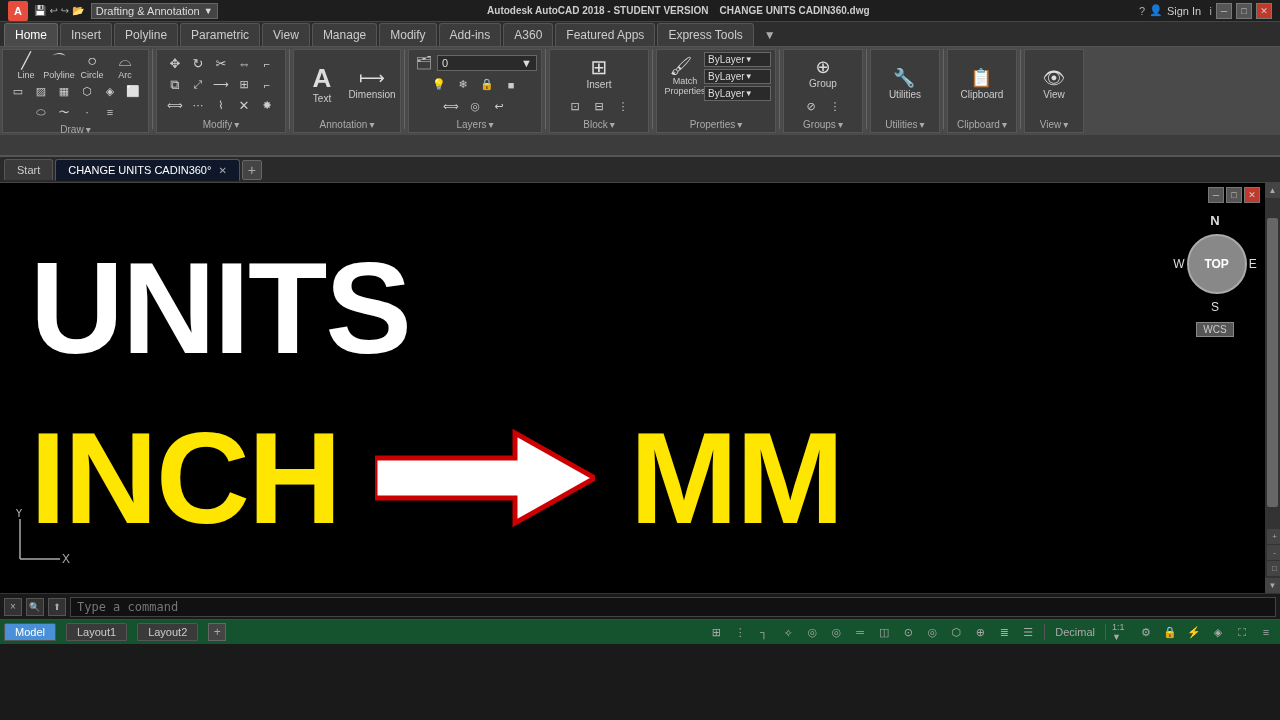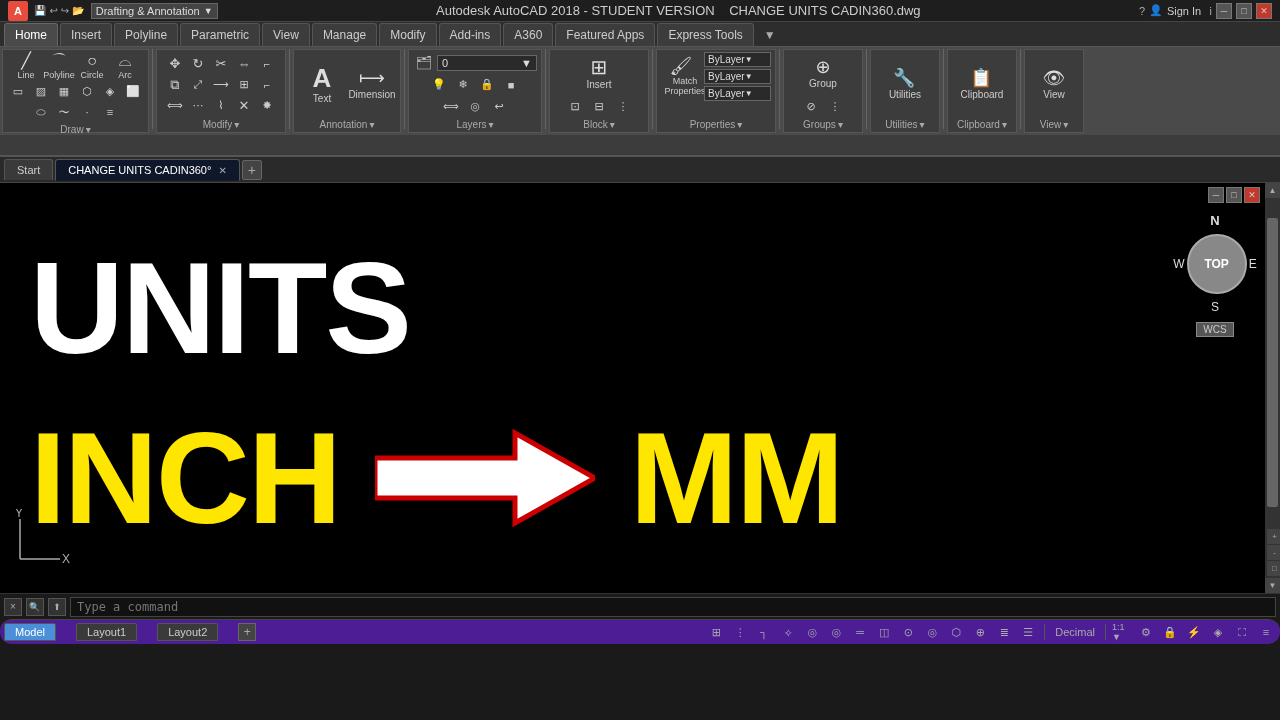--- a/index.html
+++ b/index.html
@@ -11,21 +11,21 @@
       background: #1e1e1e;
       display: flex;
       align-items: center;
       justify-content: space-between;
       padding: 0 8px;
       color: #ccc;
       font-size: 11px;
       border-bottom: 1px solid #444;
     }
     .title-bar-left { display: flex; align-items: center; gap: 6px; }
-    .title-bar-center { flex: 1; text-align: center; font-size: 13px; color: #ccc; }
+    .title-bar-center { flex: 1; text-align: center; font-size: 10px; color: #ccc; font-weight: bold; }
     .title-bar-right { display: flex; align-items: center; gap: 4px; }
     .tb-btn {
       width: 16px; height: 16px; background: #555; border: 1px solid #777;
       display: flex; align-items: center; justify-content: center; font-size: 9px; color: #ccc; cursor: pointer;
     }
     .tb-btn.close { background: #c0392b; }
     .autocad-logo {
       width: 20px; height: 20px; background: #e74c3c; border-radius: 2px;
       display: flex; align-items: center; justify-content: center; color: white; font-weight: bold; font-size: 11px;
     }
@@ -268,27 +268,26 @@
       background: #666;
       margin: 20px 2px;
       flex: 1;
       border-radius: 2px;
     }
     .scroll-btn { width: 15px; height: 15px; background: #444; display: flex; align-items: center; justify-content: center; color: #aaa; font-size: 8px; cursor: pointer; }
 
     
     .status-bar {
       height: 25px;
-      background: #4c1d95;
+      background: #14532d;
       border-top: 1px solid #444;
       display: flex;
       align-items: center;
       padding: 0 4px;
-      gap: 20px;
-      border-radius: 12px;
+      gap: 10px;
     }
     .status-tab {
       padding: 2px 10px;
       font-size: 11px;
       color: #ccc;
       cursor: pointer;
       background: #3a3a3a;
       border: 1px solid #555;
       border-radius: 2px 2px 0 0;
     }

